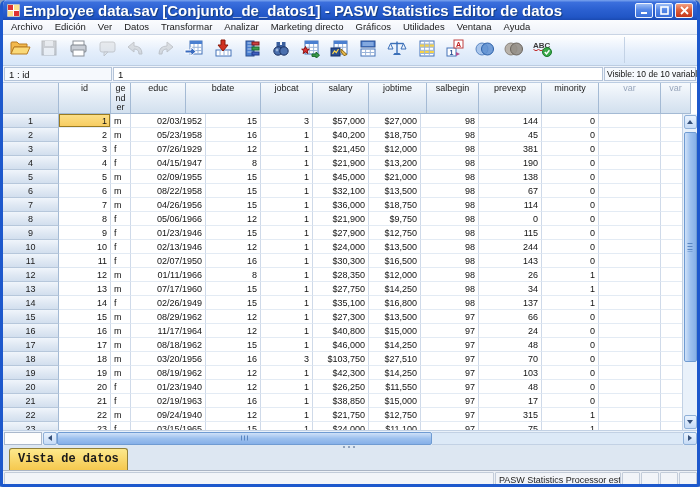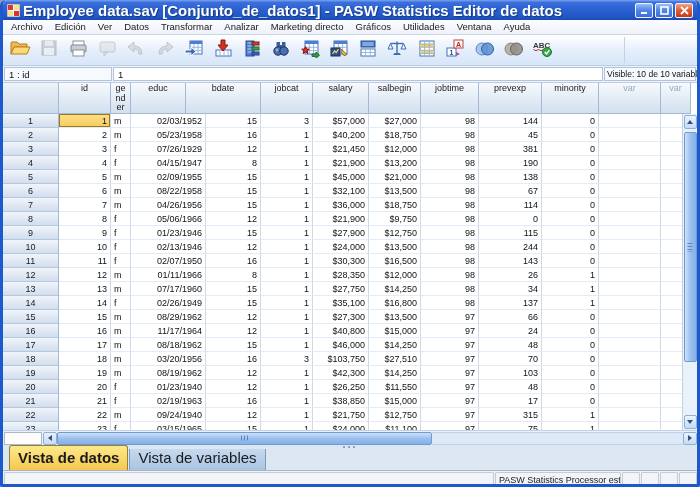--- a/index.html
+++ b/index.html
@@ -76,22 +76,22 @@
     background:repeating-linear-gradient(180deg,#5a86c2 0 1px,transparent 1px 3px); }
   .htrack { flex:1; height:13px; background:#dce9f7; border:1px solid #c2d1e4; border-left:none; border-right:none; }
 
   
   .splitstrip { height:4px; flex:0 0 4px; background:#dde7f2; position:relative; }
   .splitstrip .dots { position:absolute; left:50%; top:1px; width:14px; height:2px; transform:translateX(-50%);
     background:repeating-linear-gradient(90deg,#8fa3bd 0 2px,transparent 2px 5px); }
 
   
   .tabsbar { height:21px; flex:0 0 21px; background:#dde7f2; display:flex; align-items:flex-end; padding-left:6px; gap:1px; }
-  .tab { font-size:15px; color:#1a1a1a; padding:3px 8px 4px; border:1px solid #7e9cc0; border-bottom:none;
-    border-radius:3px 3px 0 0; background:linear-gradient(180deg,#cbdcf0,#a9c4e2); white-space:nowrap; }
+  .tab { font-size:12px; color:#1a1a1a; padding:3px 8px 4px; border:1px solid #7e9cc0; border-bottom:none;
+    border-radius:3px 3px 0 0; background:linear-gradient(180deg,#cbdcf0,#a9c4e2); white-space:nowrap;font-family:Liberation Mono, monospace; }
   .tab.active { background:linear-gradient(180deg,#fde98c,#f5c84e); border-color:#91803a; font-weight:bold; position:relative; z-index:2; }
 
   
   .statusbar { height:19px; flex:0 0 19px; background:#eef1f6; border-top:1px solid #aab4c4; display:flex; align-items:stretch; font-size:9px; color:#222; }
   .sseg { border:1px solid #c3ccd9; border-radius:1px; margin:1px 0 1px 1px; background:#f2f4f8; }
   .sseg.main { flex:1; }
   .sseg.msg { width:126px; flex:0 0 126px; display:flex; align-items:center; padding:0 3px; white-space:nowrap; overflow:hidden; }
   .sseg.tiny { width:18px; flex:0 0 18px; }
 </style>
 </head>
@@ -296,22 +296,22 @@
 
   <div class="grid-wrap">
     <div class="header-row">
         <div class="hcell corner" style="width: 56px;"></div>
         <div class="hcell" style="width: 52px;">id</div>
         <div class="hcell wrap" style="width: 20px;">gender</div>
         <div class="hcell" style="width: 55px;">educ</div>
         <div class="hcell" style="width: 75px;">bdate</div>
         <div class="hcell" style="width: 52px;">jobcat</div>
         <div class="hcell" style="width: 56px;">salary</div>
+        <div class="hcell" style="width: 58px;">jobtime</div>
         <div class="hcell" style="width: 52px;">salbegin</div>
-        <div class="hcell" style="width: 58px;">jobtime</div>
         <div class="hcell" style="width: 63px;">prevexp</div>
         <div class="hcell" style="width: 57px;">minority</div>
         <div class="hcell varcol" style="width: 62px;">var</div>
         <div class="hcell varcol" style="width: 30px;">var</div>
       </div>
     <div class="rows">
         <div class="row">
           <div class="rh">1</div>
           <div class="cell right selected" style="width: 52px;">1</div>
           <div class="cell left" style="width: 20px;">m</div>
@@ -685,21 +685,20 @@
         <span class="tri-right"></span>
       </span>
   </div>
 
   <div class="splitstrip">
       <span class="dots"></span>
     </div>
 
   <div class="tabsbar">
       <div class="tab active">Vista de datos</div>
-      <div class="tab">Vista de variables</div>
     </div>
 
   <div class="statusbar">
     <span class="sseg main"></span>
     <span class="sseg msg">PASW Statistics Processor está listo</span>
     <span class="sseg tiny"></span>
     <span class="sseg tiny"></span>
     <span class="sseg tiny"></span>
     <span class="sseg tiny"></span>
   </div>

